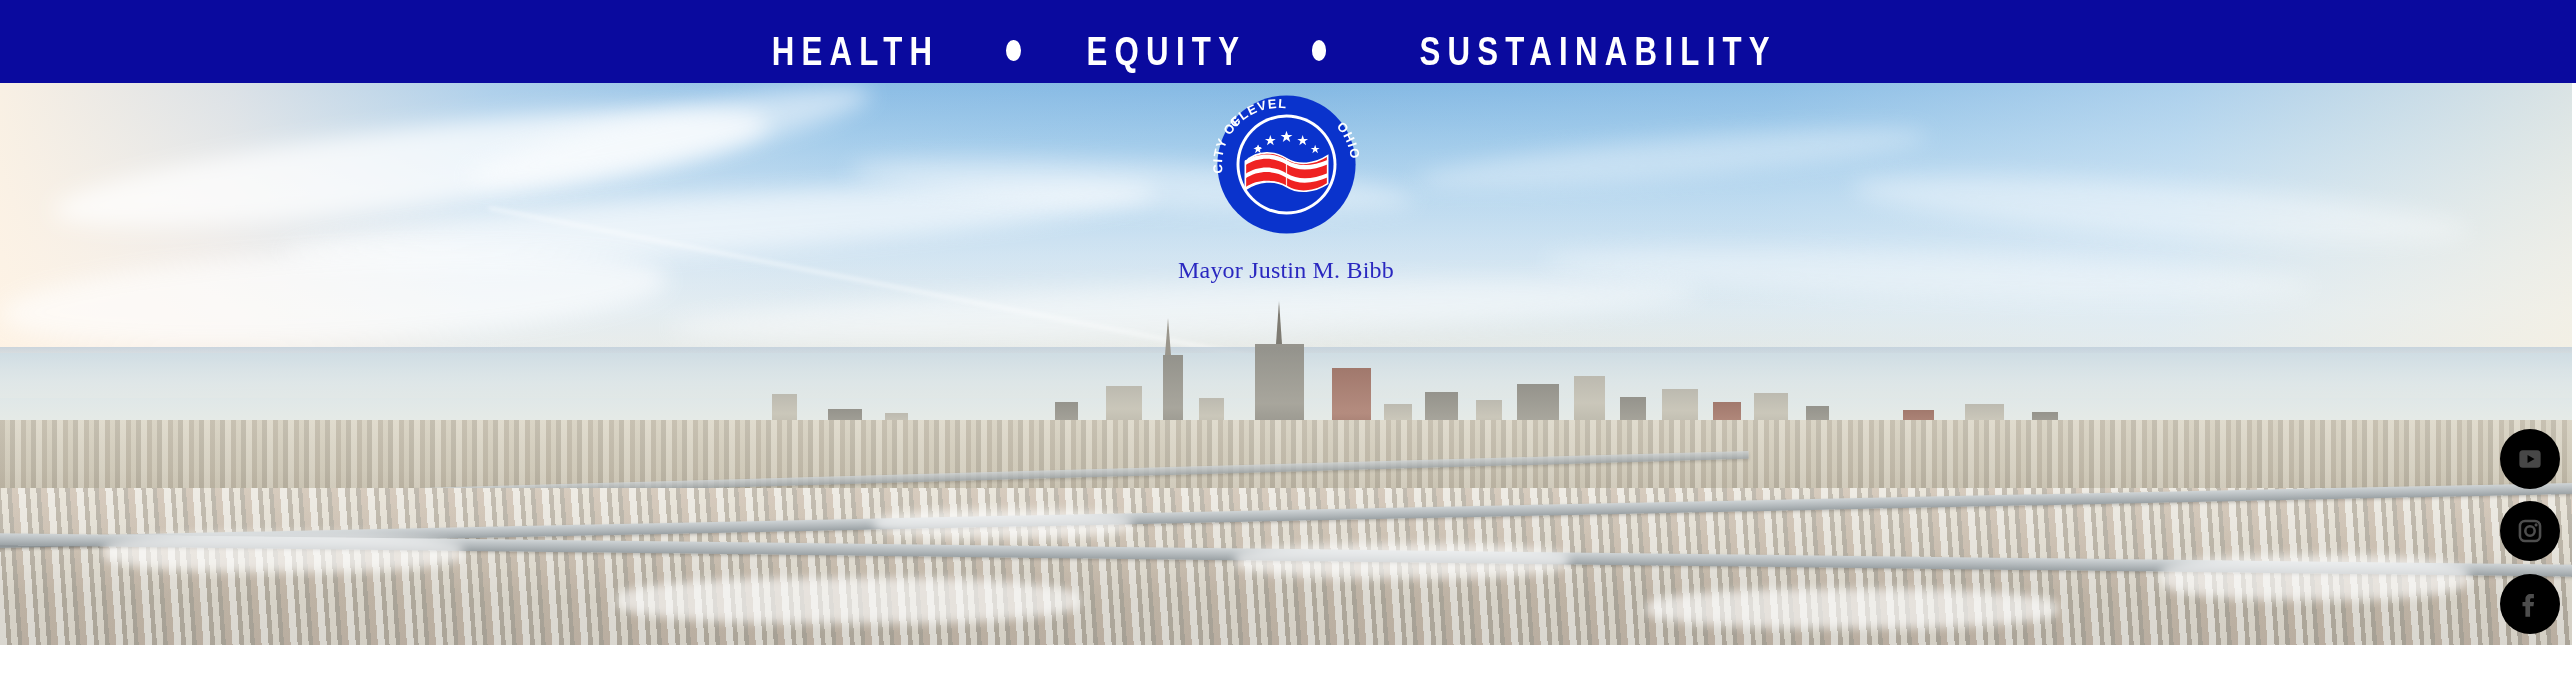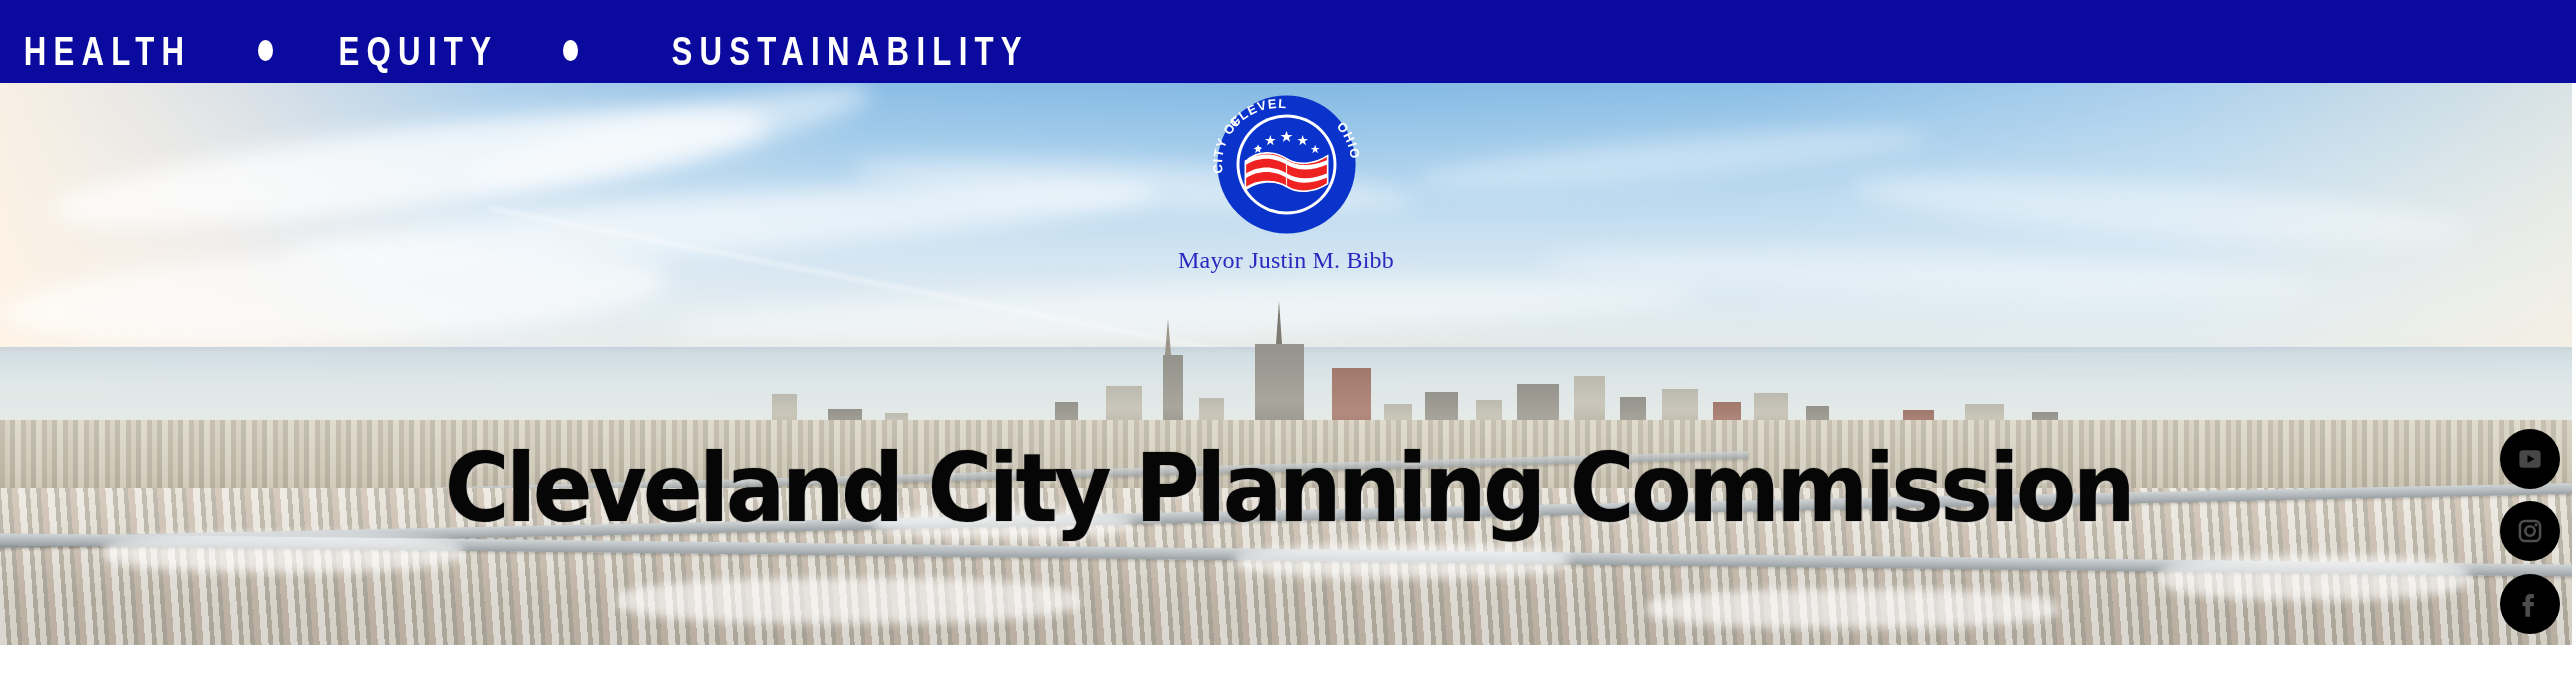--- a/index.html
+++ b/index.html
@@ -11,21 +11,21 @@
     overflow:hidden;
   }
 
   .page { position:relative; width:2576px; height:682px; background:#ffffff; }
 
   
   .tagline-bar{
     position:absolute; left:0; top:0;
     width:2576px; height:101px;
     background:#0a0a9e;
-    display:flex; align-items:center; justify-content:flex-start;
+    display:flex; align-items:center; justify-content:center;
     overflow:hidden;
   }
   .tagline{
     display:flex; align-items:center; justify-content:center;
     gap:43px;
     white-space:nowrap;
   }
   .tagline-word{
     color:#ffffff;
     font-family:"Liberation Sans Narrow","Liberation Sans",sans-serif;
@@ -186,21 +186,21 @@
     margin-top:8.5px;
     color:#1a18c4;
     font-family:"Liberation Serif", serif;
     font-weight:700;
     font-size:28px;
     letter-spacing:0.4px;
     line-height:1.05;
     text-align:center;
   }
   .mayor-name{
-    margin-top:10px;
+    margin-top:20px;
     color:#2a28c0;
     font-family:"Liberation Serif", serif;
     font-weight:400;
     font-size:24px;
     letter-spacing:0.2px;
     line-height:1.05;
     text-align:center;
   }
 
   
@@ -383,23 +383,20 @@
         <path d="M44,96 C62,80 84,82 100,92 C116,102 138,100 156,88
                  L156,126 C138,138 116,140 100,130
                  C84,120 62,122 44,134 Z" fill="none" stroke="#ffffff" stroke-width="2.2"></path>
         <path d="M100,92 L100,130" stroke="#ffffff" stroke-width="1.6" fill="none" opacity=".85"></path>
       </g>
     </svg>
 
     <div class="mayor-name">Mayor Justin M. Bibb</div>
   </div>
 
-  <div class="hero-title">
-    <span>Cleveland City Planning Commission</span>
-  </div>
 
   <div class="social-rail">
 
     <a class="social-btn" href="#" aria-label="YouTube">
       <svg width="34" height="34" viewBox="0 0 48 48">
         <path fill="#ffffff" fill-opacity="0.28" d="M9,16.5 a5,5 0 0 1 5,-5 h20 a5,5 0 0 1 5,5 v15 a5,5 0 0 1 -5,5 h-20 a5,5 0 0 1 -5,-5 z
                  M20.5,18.5 v11 l10,-5.5 z" fill-rule="evenodd"></path>
       </svg>
     </a>
 

